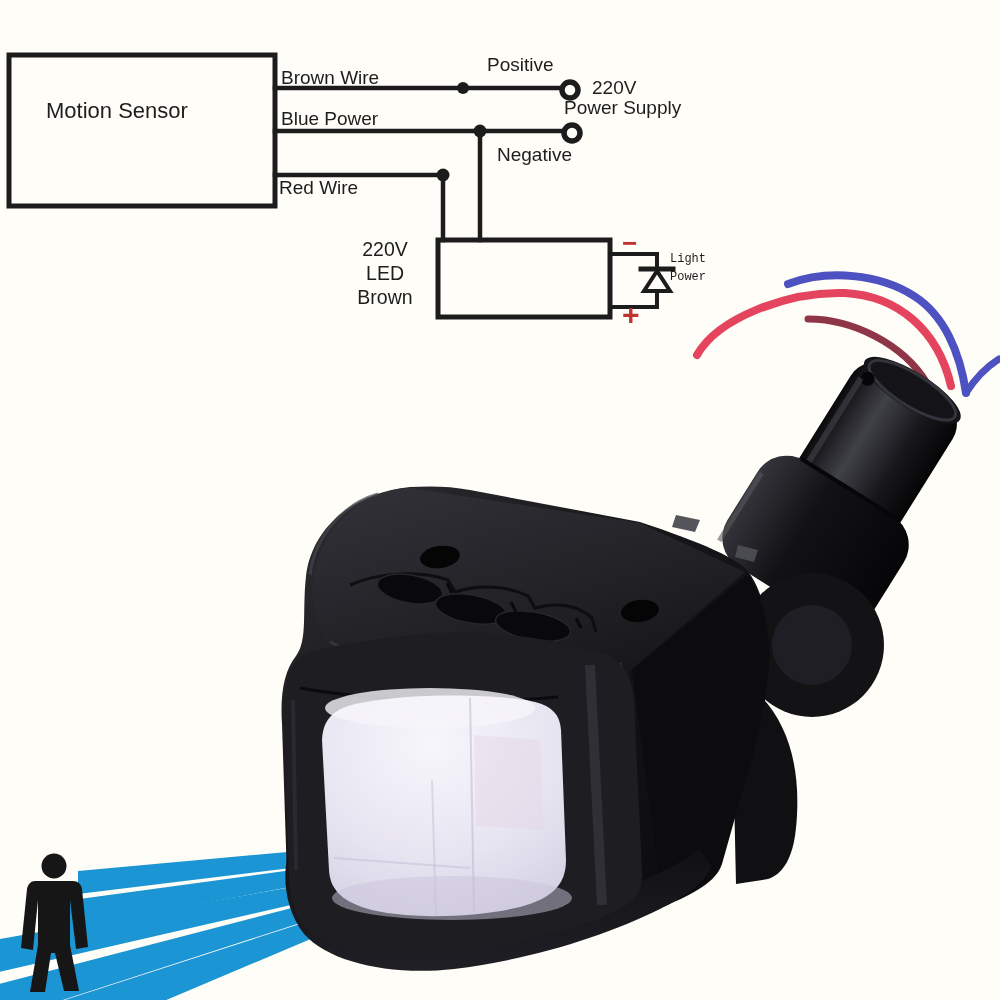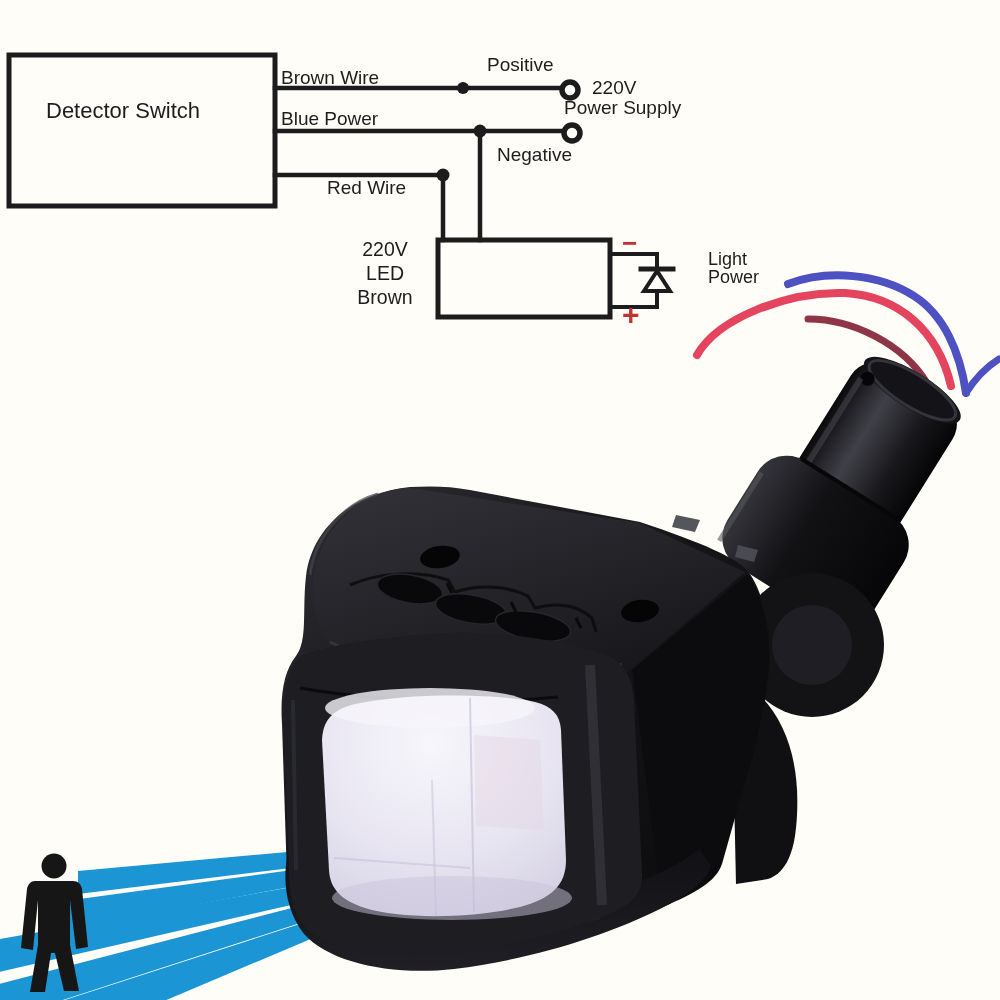--- a/index.html
+++ b/index.html
@@ -3,27 +3,27 @@
 <meta charset="utf-8">
 <style>
   html,body{margin:0;padding:0;}
   body{background:#ffffff;font-family:"Liberation Sans",sans-serif;}
   .canvas{position:relative;width:1000px;height:1000px;background:#fffdf7;overflow:hidden;}
   .scene{position:absolute;inset:0;}
   .lbl{position:absolute;font:19px/1.2 "Liberation Sans",sans-serif;color:#1d1d1d;white-space:nowrap;}
   .device-label{left:46px;top:94px;font-size:22px;line-height:33px;}
   .brown-label{left:281px;top:61px;margin-top:6px;}
   .blue-label{left:281px;top:108px;}
-  .red-label{left:279px;top:177px;padding-left:48px;}
+  .red-label{left:279px;top:177px;}
   .positive-label{left:487px;top:54px;}
   .v220-label{left:592px;top:77px;}
   .psupply-label{left:564px;top:97px;}
   .negative-label{left:497px;top:144px;}
   .ledbox-label{left:350px;top:237px;width:70px;text-align:center;line-height:24px;font-size:19.5px;}
-  .light-label{left:708px;top:250px;font-size:18px;line-height:18px;}
+  .light-label{left:670px;top:250px;font-size:12px;line-height:18px;font-family:Liberation Mono, monospace;}
   .pol{position:absolute;font-weight:bold;color:#c03333;font-family:"Liberation Sans",sans-serif;line-height:1;}
   .minus-sign{left:622px;top:230px;font-size:26px;}
   .plus-sign{left:622px;top:300px;font-size:30px;}
 </style>
 </head>
 <body>
 
 <div class="canvas">
 
   <svg class="scene" width="1000" height="1000" viewBox="0 0 1000 1000">
@@ -175,21 +175,21 @@
         <path d="M470,698 L474,912" stroke="#b9b4cf" stroke-width="2" opacity="0.5" fill="none"></path>
         <path d="M432,780 L436,916" stroke="#b9b4cf" stroke-width="2" opacity="0.4" fill="none"></path>
         <path d="M334,858 L470,868" stroke="#b9b4cf" stroke-width="2" opacity="0.4" fill="none"></path>
         <path d="M474,735 L540,740 L544,830 L476,826 Z" fill="#e4d5e4" opacity="0.45"></path>
         <ellipse cx="452" cy="898" rx="120" ry="22" fill="#c9c4da" opacity="0.5"></ellipse>
       </g>
     </g>
   </svg>
 
   <div class="lbl device-label">
-    <div>Detector Switch</div>
+    <div>Motion Sensor</div>
   </div>
 
   <div class="lbl brown-label">Brown Wire</div>
   <div class="lbl blue-label">Blue Power</div>
   <div class="lbl red-label">Red Wire</div>
 
   <div class="lbl positive-label">Positive</div>
   <div class="lbl v220-label">220V</div>
   <div class="lbl psupply-label">Power Supply</div>
   <div class="lbl negative-label">Negative</div>

